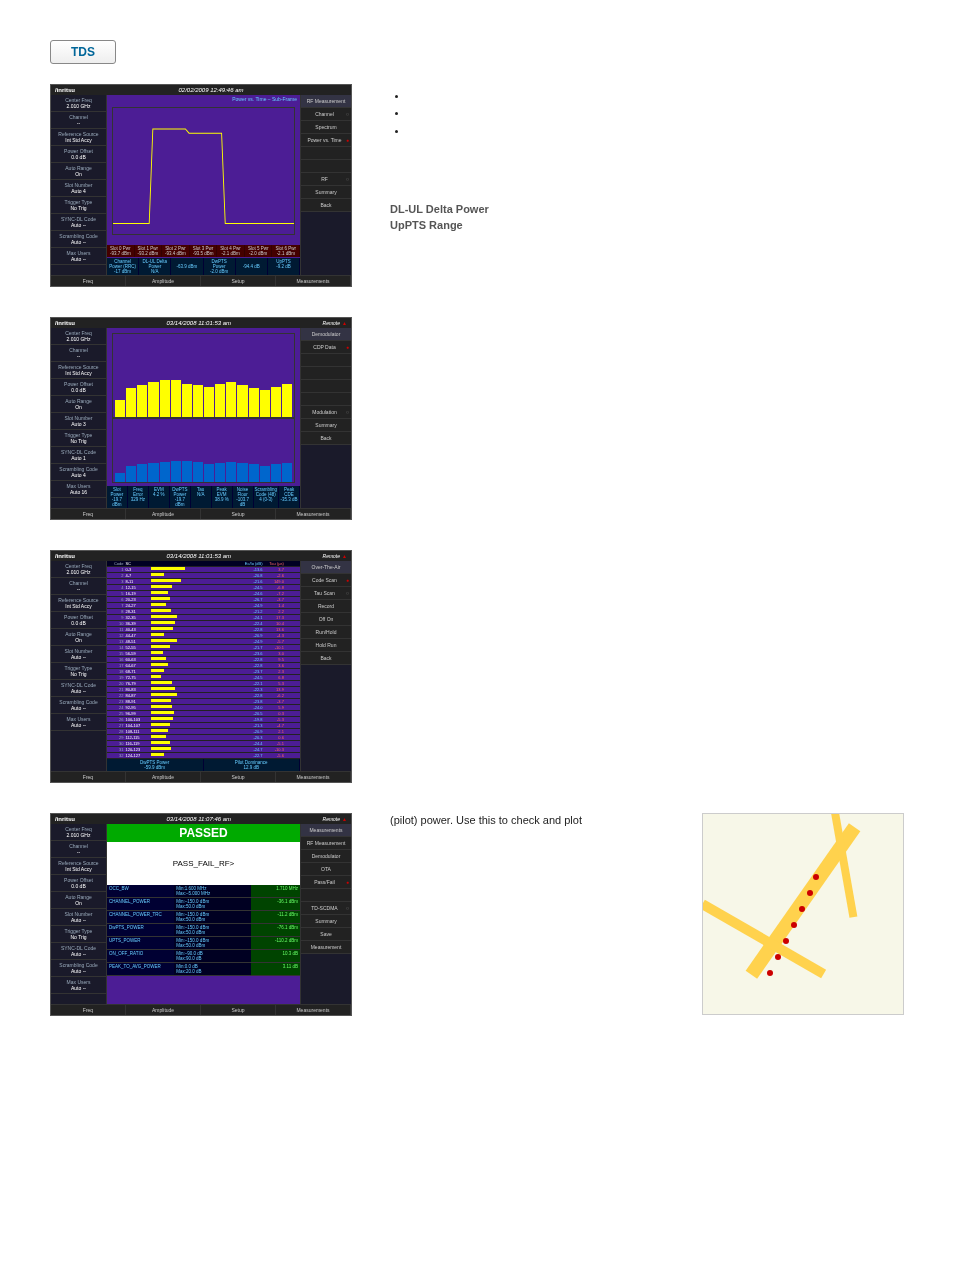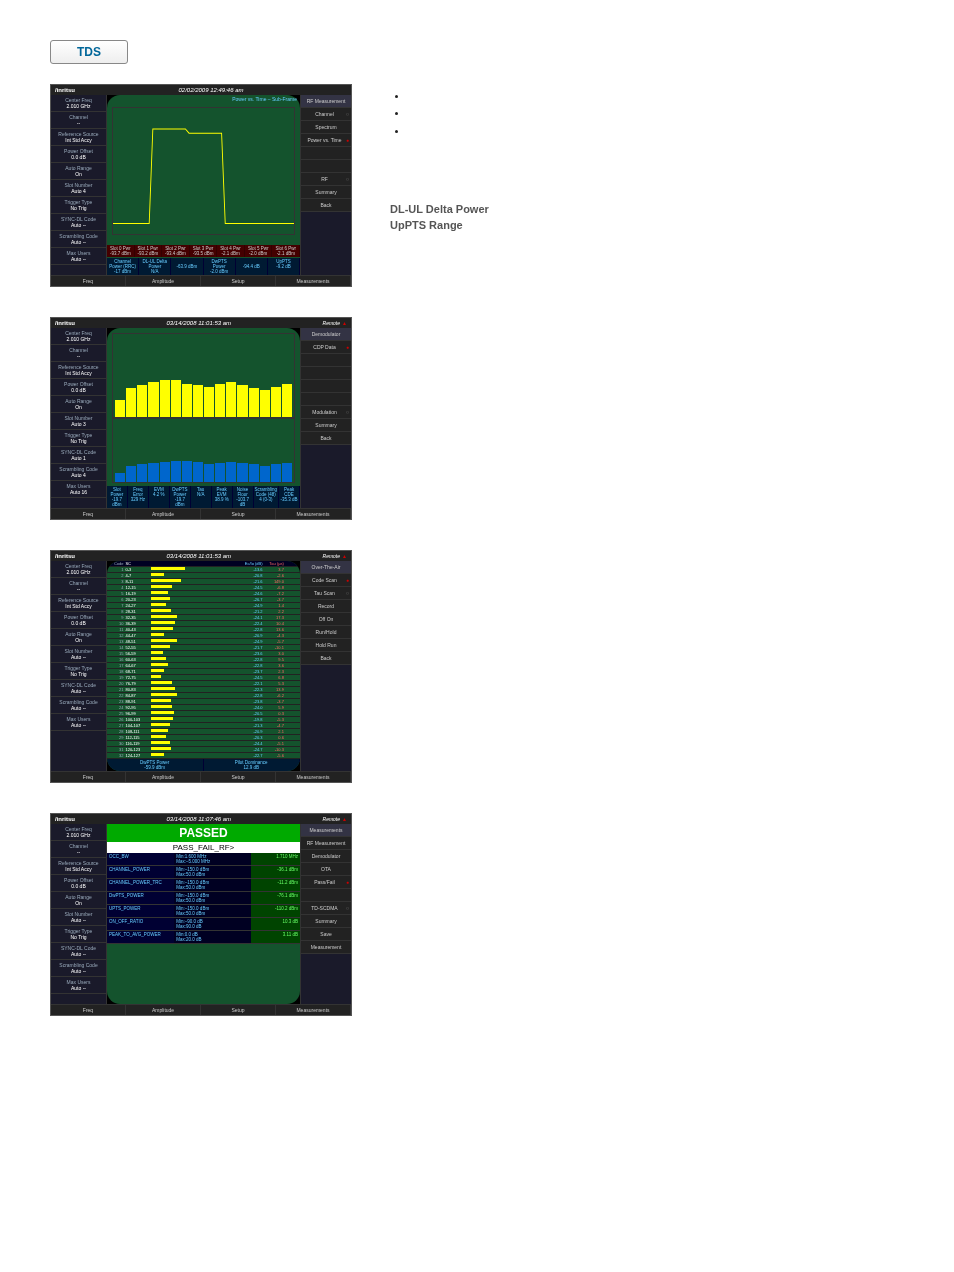--- a/index.html
+++ b/index.html
@@ -1,17 +1,17 @@
 <!DOCTYPE html>
 <html><head>
 <meta charset="utf-8">
 <style>
   body { font-family: Arial, sans-serif; font-size: 11px; color: #222; background: #fff; margin: 0; width: 954px; }
   .page { width: 954px; height: 1272px; position: relative; padding: 40px 50px; box-sizing: border-box; }
-  .logo { display: inline-block; border: 1px solid #888; background: linear-gradient(#fff,#eee); padding: 4px 26px; font-weight: bold; font-size: 12px; color: #069; border-radius: 3px; margin-bottom: 20px; }
+  .logo { display: inline-block; border: 1px solid #888; background: linear-gradient(#fff,#eee); padding: 4px 20px; font-weight: bold; font-size: 12px; color: #069; border-radius: 3px; margin-bottom: 20px; }
   .row { display: flex; gap: 30px; margin-bottom: 30px; }
   .col-left { width: 310px; flex-shrink: 0; }
   .col-right { flex: 1; font-size: 11px; line-height: 1.4; }
   .bold { font-weight: bold; color: #555; }
   ul { margin: 4px 0; padding-left: 18px; }
   li { margin: 2px 0; }
   .map { width: 200px; height: 200px; float: right; border: 1px solid #ccc; background: #f7f7e8; margin-left: 10px; position: relative; overflow: hidden; }
   .road { position: absolute; background: #ffd24d; transform-origin: center; }
   .spot { position: absolute; width: 6px; height: 6px; background: #c00; border-radius: 50%; }
   
@@ -19,33 +19,33 @@
   .anr { width: 300px; background: #000; color: #ccc; font-size: 6px; border: 1px solid #555; display: flex; flex-direction: column; }
   .anr-top { display: flex; justify-content: space-between; background: #222; padding: 2px 4px; color: #fff; font-style: italic; }
   .anr-top .brand { font-weight: bold; font-style: normal; }
   .anr-body { display: flex; height: 180px; }
   .anr-side { width: 55px; background: #1a1a2a; border-right: 1px solid #333; display: flex; flex-direction: column; }
   .anr-side .cell { border-bottom: 1px solid #333; padding: 2px 3px; font-size: 5px; color: #9ab; text-align: center; line-height: 1.2; }
   .anr-side .cell .val { color: #fff; }
   .anr-right { width: 50px; background: #1a1a2a; border-left: 1px solid #333; display: flex; flex-direction: column; }
   .anr-right .btn { border-bottom: 1px solid #333; padding: 3px 2px; text-align: center; font-size: 5px; color: #ccc; background: #222; }
   .anr-right .btn .dot { color: #c00; float: right; }
-  .anr-main { flex: 1; background: #14532d; position: relative; border-radius: 13px; }
+  .anr-main { flex: 1; background: #4c1d95; position: relative; }
   .anr-bot { display: flex; background: #222; border-top: 1px solid #333; }
   .anr-bot .tab { flex: 1; text-align: center; padding: 2px; font-size: 5px; color: #ccc; border-right: 1px solid #333; }
   .slot-row { display: flex; background: #400; }
   .slot-row .sc { flex: 1; text-align: center; font-size: 4.5px; padding: 1px; border-right: 1px solid #300; }
   .sum-row { display: flex; background: #001a33; }
   .sum-row .sc { flex: 1; text-align: center; font-size: 4.5px; padding: 1px; border-right: 1px solid #003; color: #6cf; }
   .chart-area { position: absolute; top: 5px; left: 5px; right: 5px; bottom: 5px; border: 1px solid #333; }
   .bars { display: flex; align-items: flex-end; height: 40%; width: 100%; gap: 1px; padding: 0 2px; box-sizing: border-box; }
   .bars .b { flex: 1; background: #ff0; }
   .bars.blue .b { background: #06c; }
   .passed { background: #0a0; color: #fff; font-size: 12px; font-weight: bold; text-align: center; padding: 2px; }
-  .pf-title { background: #fff; color: #000; text-align: center; font-size: 8px; padding: 1px; }
+  .pf-title { background: #fff; color: #000; text-align: center; font-size: 8px; padding: 17px; }
   .pf-row { display: flex; border-bottom: 1px solid #333; }
   .pf-row > div { padding: 1px 2px; font-size: 4.5px; }
   .pf-row .n { width: 35%; background: #003; color: #6cf; }
   .pf-row .m { width: 40%; background: #002; color: #6cf; }
   .pf-row .r { width: 25%; background: #040; color: #6f6; text-align: right; }
   .scan-row { display: flex; font-size: 4px; border-bottom: 1px solid #222; }
   .scan-row > div { padding: 0 1px; }
   .scan-row .c1 { width: 8%; color: #9ab; text-align: right; }
   .scan-row .c2 { width: 12%; color: #fff; }
   .scan-row .bar { width: 45%; }
@@ -668,14 +668,29 @@
             </div>
         </div>
         <div class="anr-bot" id="bot4">
             <div class="tab">Freq</div>
             <div class="tab">Amplitude</div>
             <div class="tab">Setup</div>
             <div class="tab">Measurements</div>
           </div>
       </div>
     </div>
+    <div class="col-right">
+      <div class="map">
+        <div class="road" style="width:90%;height:14px;top:40%;left:5%;transform:rotate(-55deg);"></div>
+        <div class="road" style="width:70%;height:10px;top:60%;left:-5%;transform:rotate(30deg);"></div>
+        <div class="road" style="width:60%;height:8px;top:20%;left:40%;transform:rotate(80deg);"></div>
+        <div class="spot" style="top:30%;left:55%;"></div>
+        <div class="spot" style="top:38%;left:52%;"></div>
+        <div class="spot" style="top:46%;left:48%;"></div>
+        <div class="spot" style="top:54%;left:44%;"></div>
+        <div class="spot" style="top:62%;left:40%;"></div>
+        <div class="spot" style="top:70%;left:36%;"></div>
+        <div class="spot" style="top:78%;left:32%;"></div>
+      </div>
+      <span>(pilot) power. Use this to check and plot</span>
+    </div>
   </div>
 </div>
 
 </body></html>

